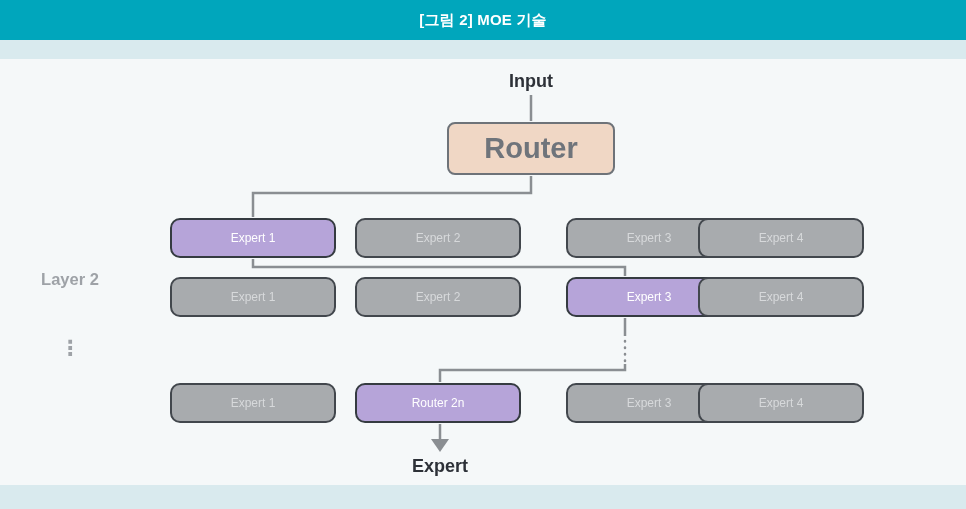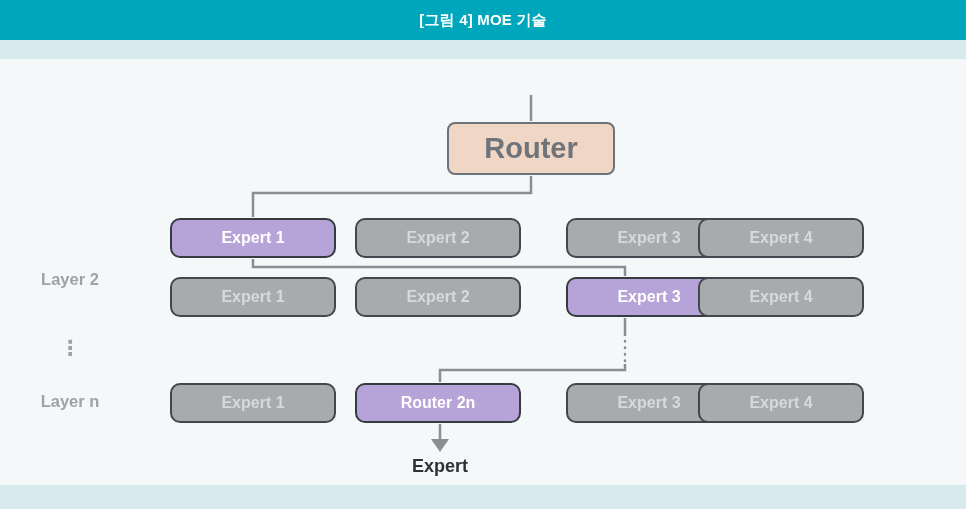--- a/index.html
+++ b/index.html
@@ -46,58 +46,58 @@
     position:absolute;left:20px;top:334px;width:100px;height:28px;
     text-align:center;font-size:21px;font-weight:bold;line-height:28px;
     color:var(--labelGray,#9EA2A7);
   }
   .ebox{
     position:absolute;width:166px;height:40px;box-sizing:border-box;
     background:var(--boxFill,#A8ABAE);
     border:2.5px solid var(--boxBorder,#42474D);
     border-radius:10px;
     display:flex;align-items:center;justify-content:center;
-    font-size:16px;font-weight:bold;color:var(--boxText,#D7D9DB);
+    font-size:12px;font-weight:normal;color:var(--boxText,#D7D9DB);
   }
   .ebox.sel{
     background:var(--selFill,#B6A4D9);
     border-color:var(--selBorder,#353B41);
     color:#FFFFFF;
   }
   .r1{top:218px;} .r2{top:277px;} .rn{top:383px;}
   .c1{left:170px;} .c2{left:355px;} .c3{left:566px;} .c4{left:698px;}
 </style>
 </head>
 <body>
 
 <div class="page" style="--teal: #00A6BC; --strip: #D9EAEE; --bg: #F5F8F9; --selFill: #B6A4D9; --selBorder: #353B41; --boxFill: #A8ABAE; --boxBorder: #42474D; --boxText: #D7D9DB; --routerFill: #F0D7C5; --routerBorder: #6E7379; --routerText: #6F747B; --line: #8A8E92; --labelGray: #9EA2A7; --darkText: #2D3138;">
 
   <div class="header">
-    <span>[그림 4] MOE 기술</span>
+    <span>[그림 2] MOE 기술</span>
   </div>
   <div class="strip strip-top"></div>
   <div class="strip strip-bottom"></div>
 
   <svg class="wires" viewBox="0 0 966 509">
     <path d="M531 95 V121"></path>
     <path d="M531 176 V193 H253 V217"></path>
     <path d="M253 259 V267 H625 V276"></path>
     <path d="M625 318 V336"></path>
     <path class="dotted" d="M625 341 V361"></path>
     <path d="M625 364 V370 H440 V382"></path>
     <path d="M440 424 V440"></path>
     <polygon points="431,439 449,439 440,452"></polygon>
   </svg>
 
+  <div class="io-label" style="left:456px;top:71px;">Input</div>
 
   <div class="router">Router</div>
 
   <div class="layer-label" style="top:270px;">Layer 2</div>
   <div class="ellipsis">⋮</div>
-  <div class="layer-label" style="top:392px;">Layer n</div>
 
   <div class="ebox sel r1 c1">Expert 1</div>
   <div class="ebox r1 c2">Expert 2</div>
   <div class="ebox r1 c3">Expert 3</div>
   <div class="ebox r1 c4">Expert 4</div>
 
   <div class="ebox r2 c1">Expert 1</div>
   <div class="ebox r2 c2">Expert 2</div>
   <div class="ebox sel r2 c3">Expert 3</div>
   <div class="ebox r2 c4">Expert 4</div>

